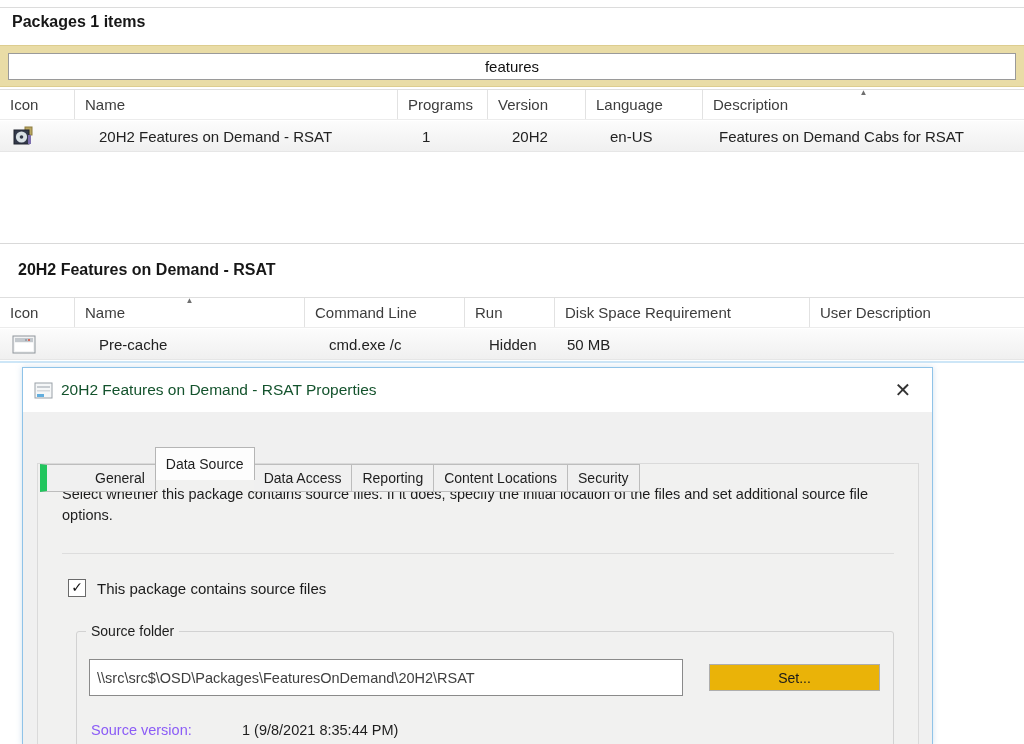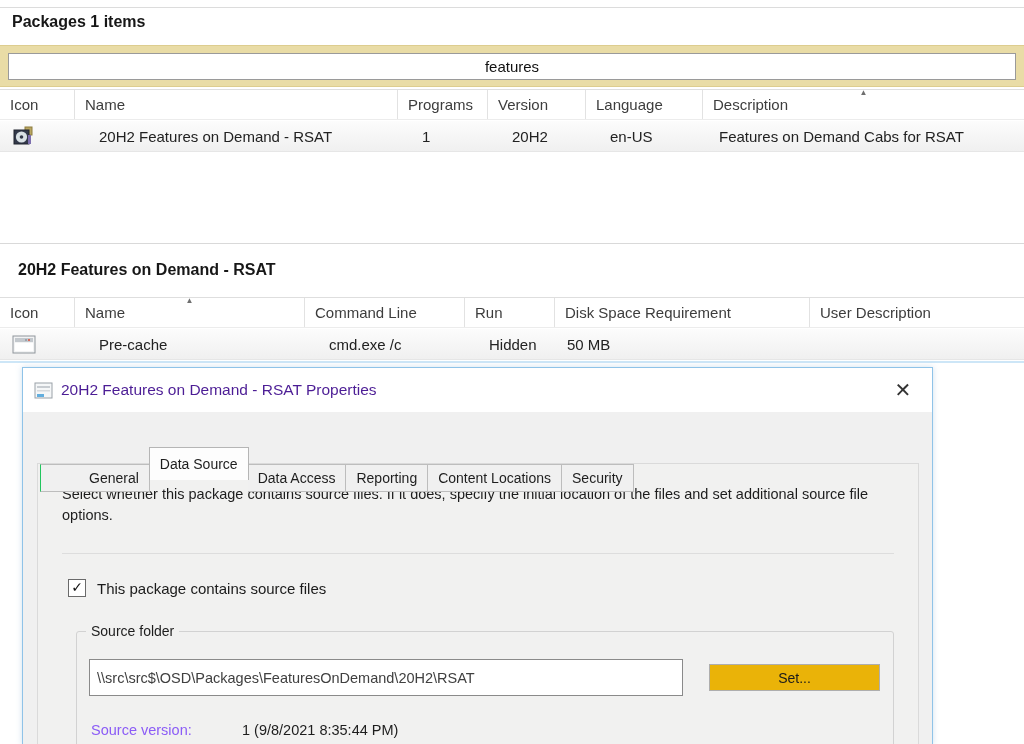--- a/index.html
+++ b/index.html
@@ -30,27 +30,27 @@
   .t2-header { top:297px; } .t2-row { top:329px; }
   .sel-line { position:absolute; left:0; top:361px; width:1024px; height:2px; background:#cde6f7; }
 
   .pane2-top { position:absolute; left:0; top:243px; width:1024px; height:1px; background:#d9d9d9; }
   .pane2-title { position:absolute; left:18px; top:261px; font-size:16px; font-weight:bold; color:#171717; }
 
   
   .dialog { position:absolute; left:22px; top:367px; width:911px; height:378px;
     background:#f0f0f0; border:1px solid #8fc3e8; box-shadow:0 0 6px rgba(120,170,210,.35); }
   .dlg-titlebar { position:relative; height:44px; background:#fff; display:flex; align-items:center; padding-left:11px; }
-  .dlg-title { font-size:15.5px; color:#4c1d95; margin-left:8px; }
+  .dlg-title { font-size:15.5px; color:#14532d; margin-left:8px; }
   .dlg-close { position:absolute; right:6px; top:0; width:46px; height:44px; border:none; background:transparent;
     font-size:20px; color:#333; cursor:pointer; font-family:inherit; line-height:44px; }
   .tabs { position:relative; display:flex; align-items:flex-end; margin:23px 0 0 17px; z-index:2; }
   .tab { font-size:14px; color:#1e1e1e; background:#f0f0f0; border:1px solid #bdbdbd; border-left:none;
     padding:5px 10px 5px; height:28px; cursor:pointer; white-space:nowrap; }
-  .tab:first-child { border-left:1px solid #22c55e;padding-left:48px; }
+  .tab:first-child { border-left:7px solid #22c55e;padding-left:48px; }
   .tab.active { background:#fdfdfd; height:33px; padding-top:8px; border:1px solid #b5b5b5; border-bottom:none;
     margin:12px -1px; position:relative; z-index:3; }
   .tab-panel { position:absolute; left:14px; right:13px; top:95px; bottom:-2px;
     border:1px solid #dadada; background:#f1f1f0; z-index:1; padding:20px 24px; }
   .intro { font-size:14.5px; color:#1d1d1d; line-height:1.45; max-width:820px; }
   .divider { margin:27px 0 0 0; border-top:1px solid #dddddd; }
   .cb-row { margin:25px 0 0 6px; display:flex; align-items:center; }
   .checkbox { width:18px; height:18px; background:#fff; border:1px solid #6a6a6a; display:flex;
     align-items:center; justify-content:center; cursor:pointer; }
   .checkmark { font-size:14px; font-weight:bold; color:#111; line-height:14px; transform:translateY(-1px); }

